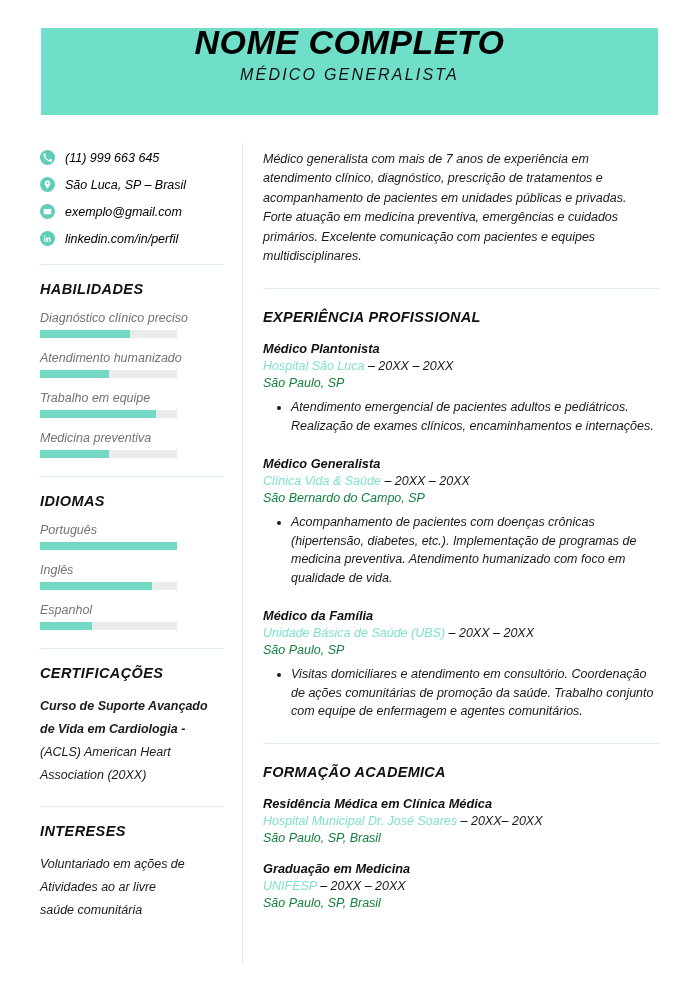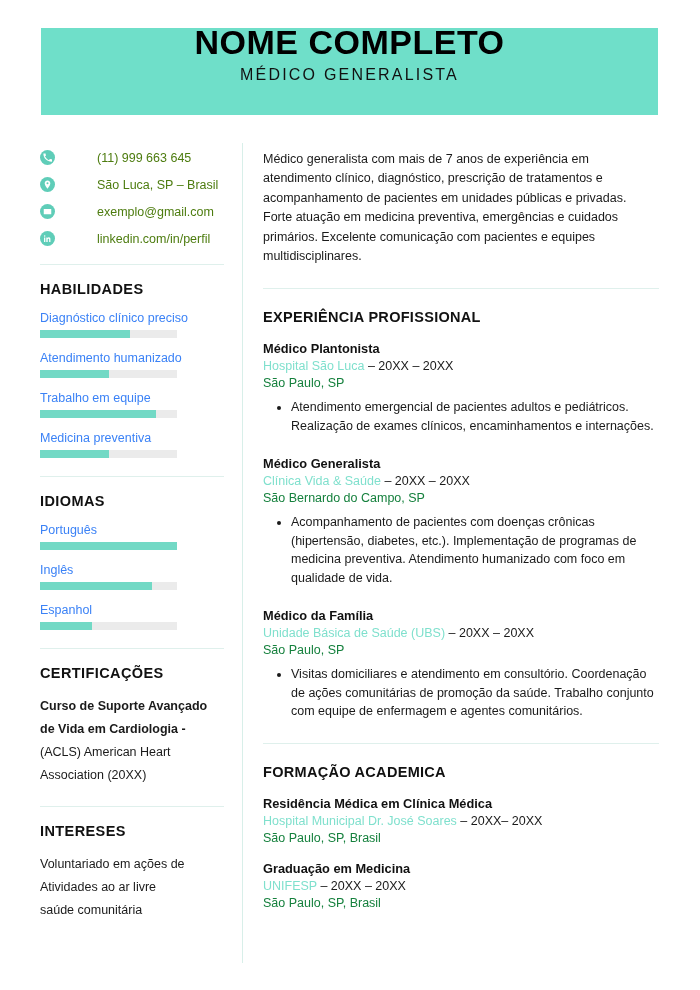--- a/index.html
+++ b/index.html
@@ -12,20 +12,21 @@
     background: #ffffff;
     font-family: "Liberation Sans", sans-serif;
     color: #1a1a1a;
     overflow: hidden;
   }
   .page {
     position: relative;
     width: 700px;
     height: 990px;
     box-sizing: border-box;
+    font-style: italic;
   }
 
   
   .header-banner {
     position: absolute;
     left: 41px;
     top: 28px;
     width: 617px;
     height: 87px;
     background: #6fdfc9;
@@ -79,22 +80,21 @@
   .contact-list {
     list-style: none;
     margin: 0;
     padding: 0;
   }
   .contact-item {
     display: flex;
     align-items: center;
     margin-bottom: 12px;
     font-size: 12.5px;
-    color: #4d7c0f;
-    gap: 32px;
+    color: #000000;
   }
   .contact-icon {
     flex: 0 0 auto;
     width: 15px;
     height: 15px;
     border-radius: 50%;
     background: #5fcdb8;
     margin-right: 10px;
     display: flex;
     align-items: center;
@@ -115,21 +115,21 @@
   .side-divider {
     height: 1px;
     background: #dff0ec;
     margin: 18px 0 16px 0;
   }
 
   
   .meter-row { margin-bottom: 13px; }
   .meter-label {
     font-size: 12.5px;
-    color: #3b82f6;
+    color: #737373;
     margin-bottom: 5px;
     white-space: nowrap;
   }
   .meter-track {
     position: relative;
     width: 137px;
     height: 8px;
     background: #ebebeb;
   }
   .meter-fill {

